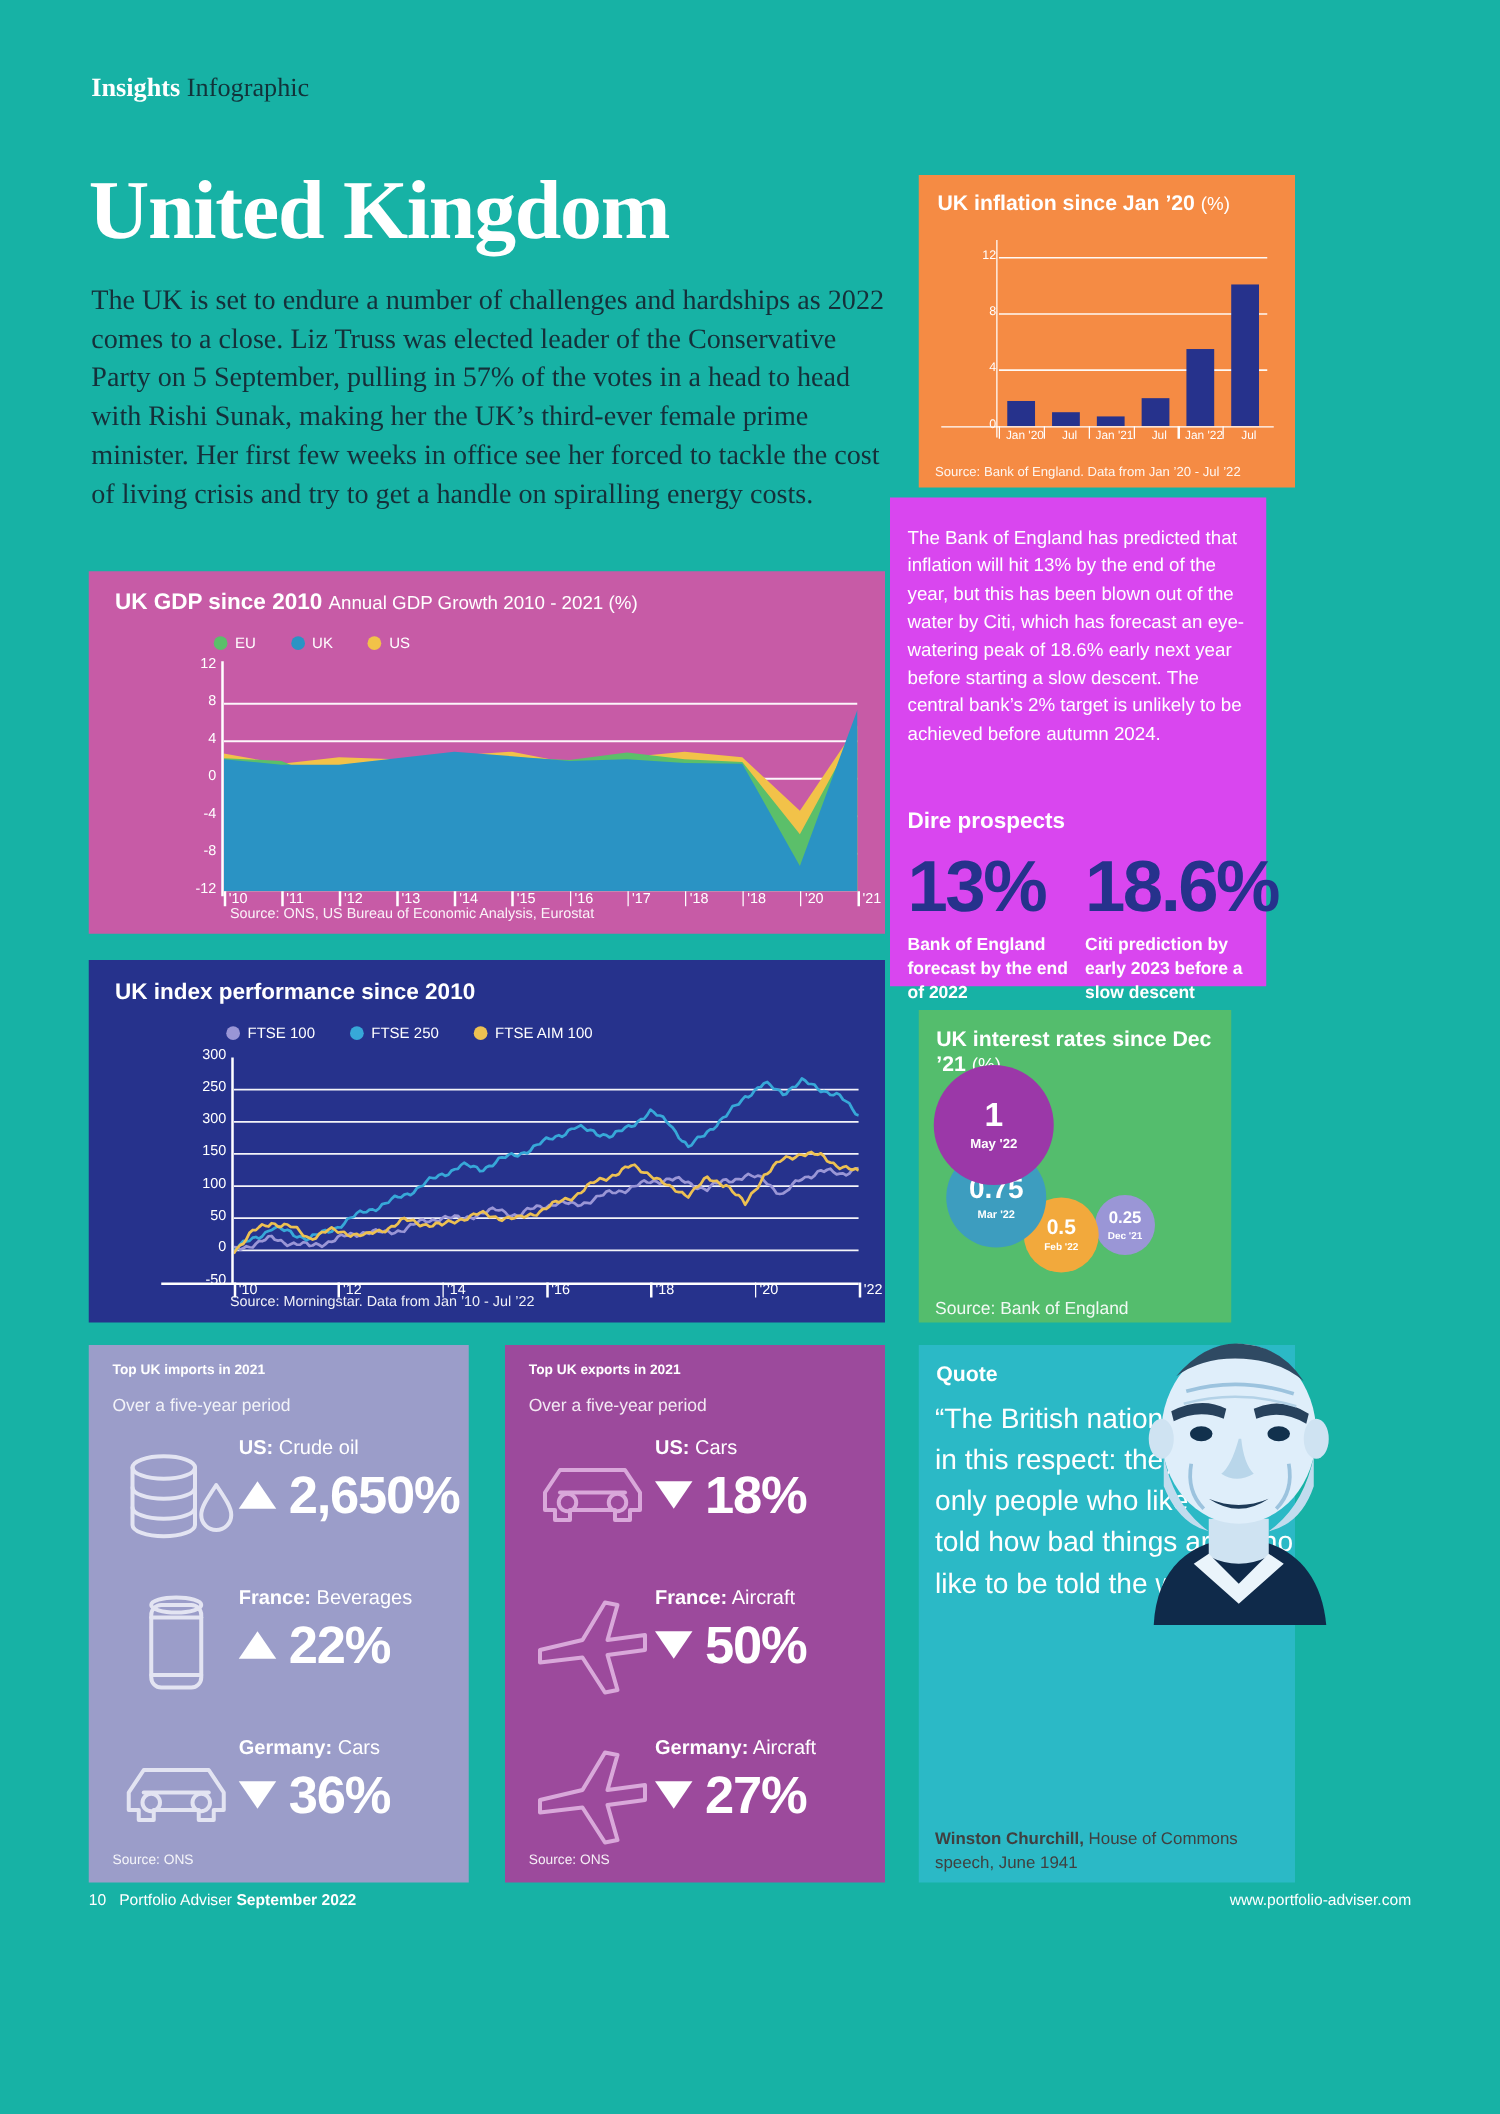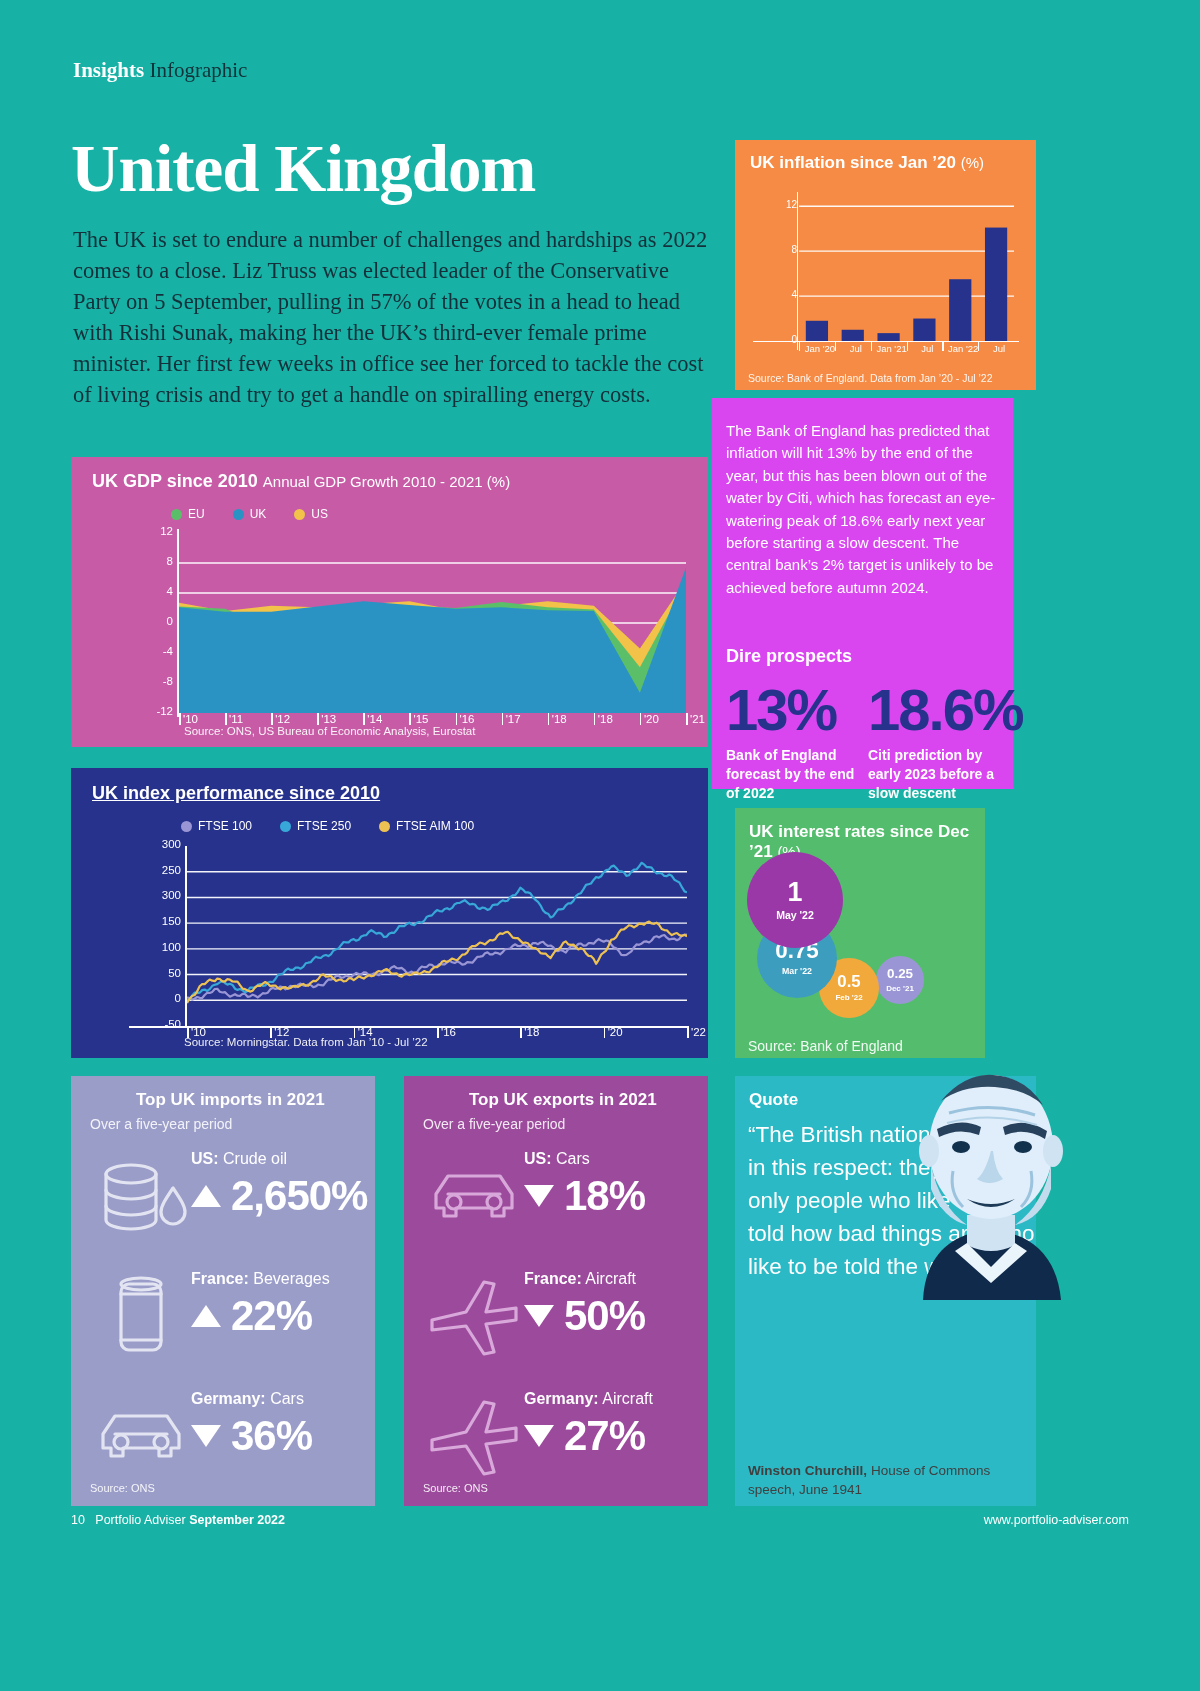--- a/index.html
+++ b/index.html
@@ -33,21 +33,21 @@
   .dot { width:11px; height:11px; border-radius:50%; display:block; }
   #gdp .legend { left:100px; top:50px; }
   #gdpPlot { position:absolute; left:108px; top:76px; width:507px; height:180px; }
   .ylab { position:absolute; font-size:11.5px; color:#ffffff; text-align:right; width:26px; }
   .xlab { position:absolute; font-size:11.5px; color:#ffffff; }
   #gdp .src { position:absolute; left:113px; top:268px; }
   .axisline { position:absolute; background:#ffffff; }
 
   
   #idx { left:71px; top:768px; width:637px; height:290px; background:#26328c; }
-  #idx .panel-title { position:absolute; left:21px; top:15px;text-decoration:underline; }
+  #idx .panel-title { position:absolute; left:21px; top:15px; }
   #idx .legend { left:110px; top:51px; }
   #idxPlot { position:absolute; left:116px; top:78px; width:500px; height:180px; }
   #idx .src { position:absolute; left:113px; top:268px; }
 
   
   #infl { left:735px; top:140px; width:301px; height:250px; background:#f58b44; }
   #infl .panel-title { position:absolute; left:15px; top:13px; font-size:17px; }
   #inflPlot { position:absolute; left:64px; top:55px; width:215px; height:146px; }
   #infl .src { position:absolute; left:13px; top:232px; font-size:10.5px; }
 
@@ -63,21 +63,21 @@
   #rates .panel-title { position:absolute; left:14px; top:14px; font-size:17px; }
   .bubble { position:absolute; border-radius:50%; display:flex; flex-direction:column;
             align-items:center; justify-content:center; color:#ffffff; }
   .bubble .v { font-weight:bold; line-height:1; }
   .bubble .d { font-weight:bold; }
   #rates .src { position:absolute; left:13px; top:230px; font-size:14px; }
 
   
   #imports { left:71px; top:1076px; width:304px; height:430px; background:#9b9dc9; }
   #exports { left:404px; top:1076px; width:304px; height:430px; background:#9c4a9c; }
-  .tp-title { position:absolute; left:19px; top:14px; font-weight:bold; font-size:17px; color:#fff;margin-left:46px; }
+  .tp-title { position:absolute; left:19px; top:14px; font-weight:bold; font-size:11px; color:#fff; }
   .tp-sub { position:absolute; left:19px; top:40px; font-size:14px; color:#ffffff; opacity:.88; }
   .trow { position:absolute; left:0; width:100%; height:112px; }
   .ticon { position:absolute; left:22px; top:4px; width:96px; height:96px; }
   .tlabel { position:absolute; left:120px; top:6px; font-size:16px; color:#ffffff; }
   .tlabel b { font-weight:bold; }
   .tvalwrap { position:absolute; left:120px; top:28px; display:flex; align-items:center; gap:10px; }
   .arrow { width:0; height:0; }
   .arrow.up { border-left:15px solid transparent; border-right:15px solid transparent; border-bottom:22px solid #ffffff; }
   .arrow.down { border-left:15px solid transparent; border-right:15px solid transparent; border-top:22px solid #ffffff; }
   .tval { font-weight:bold; font-size:42px; color:#ffffff; letter-spacing:-1px; }

